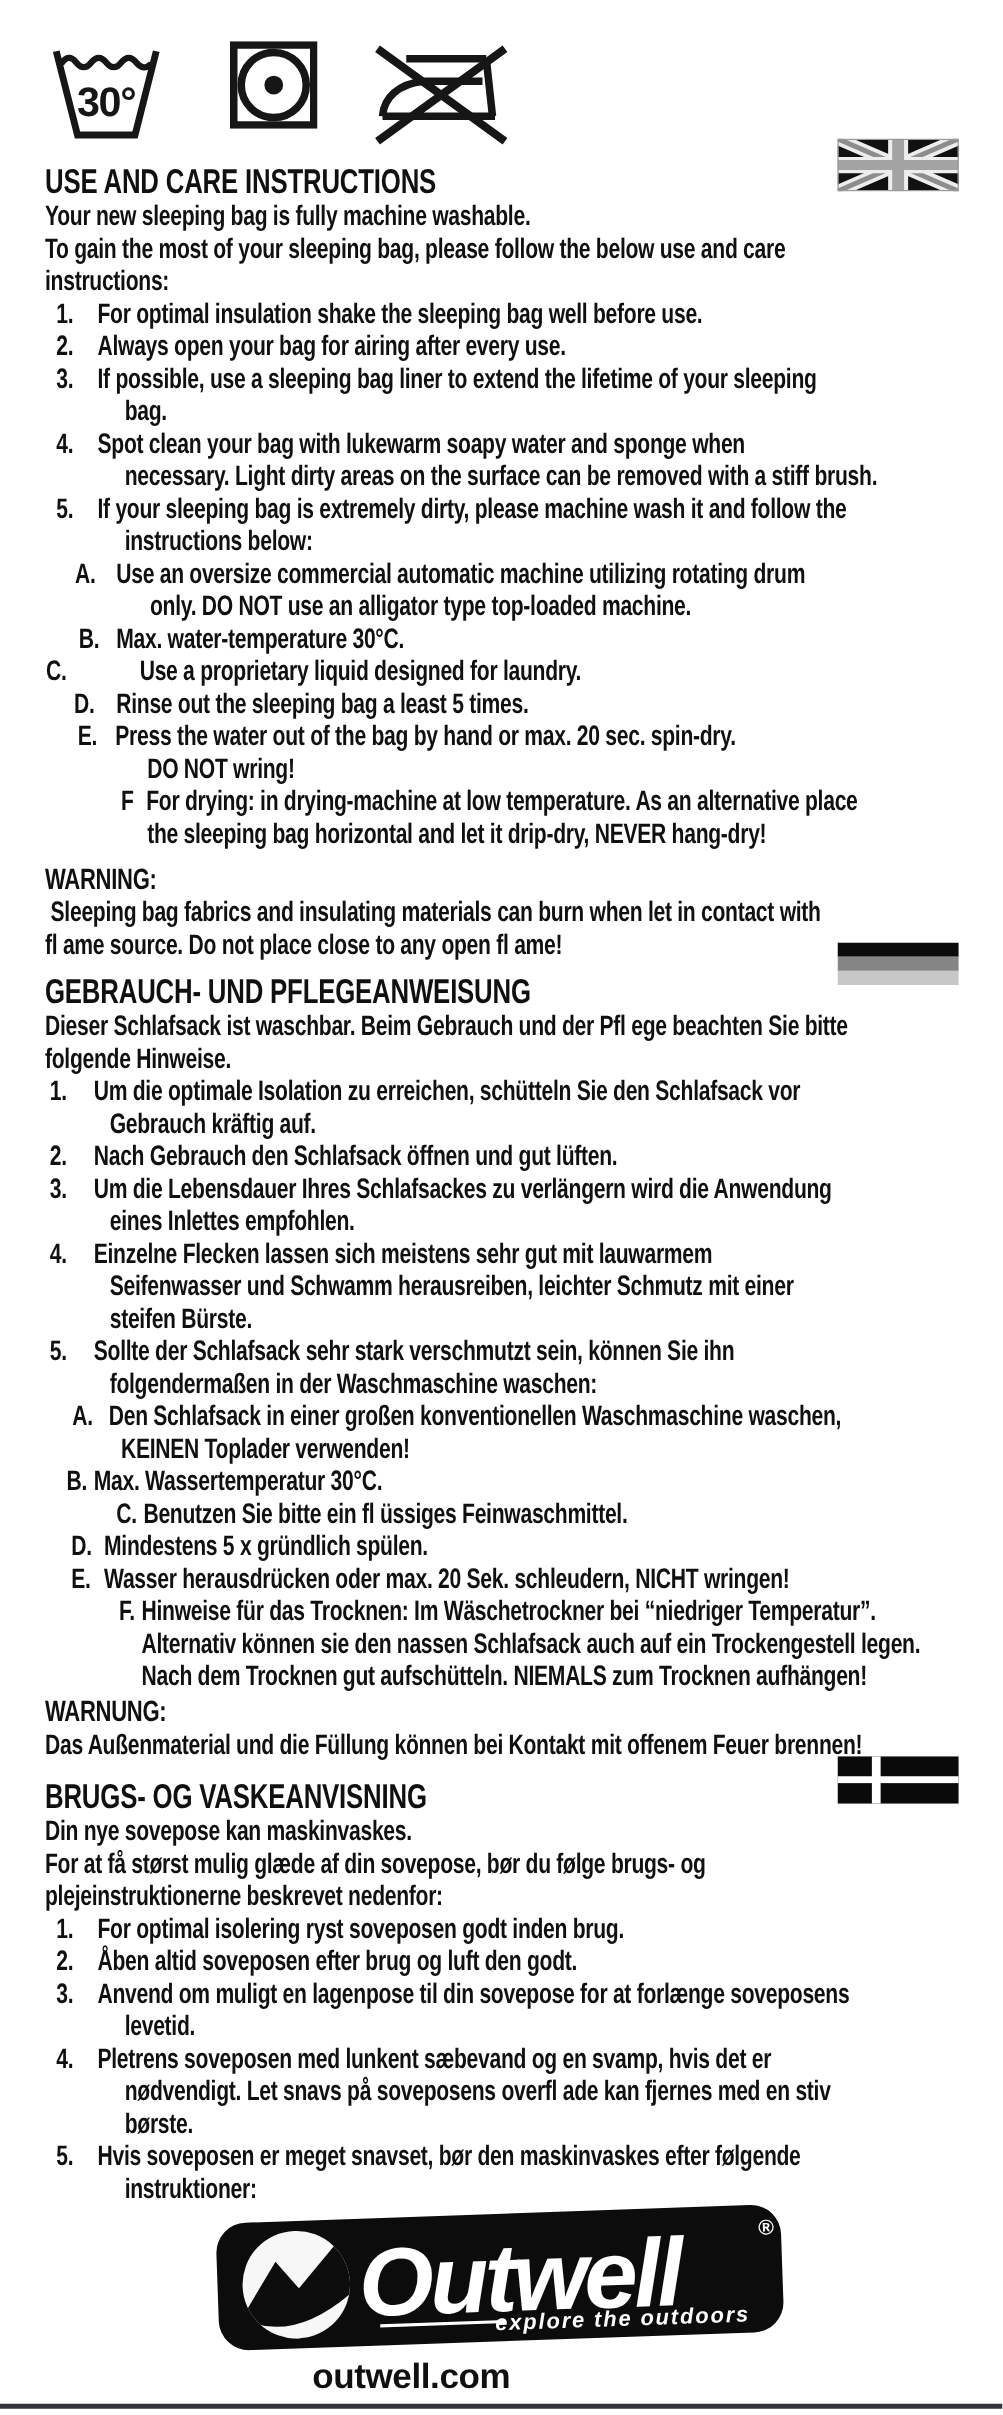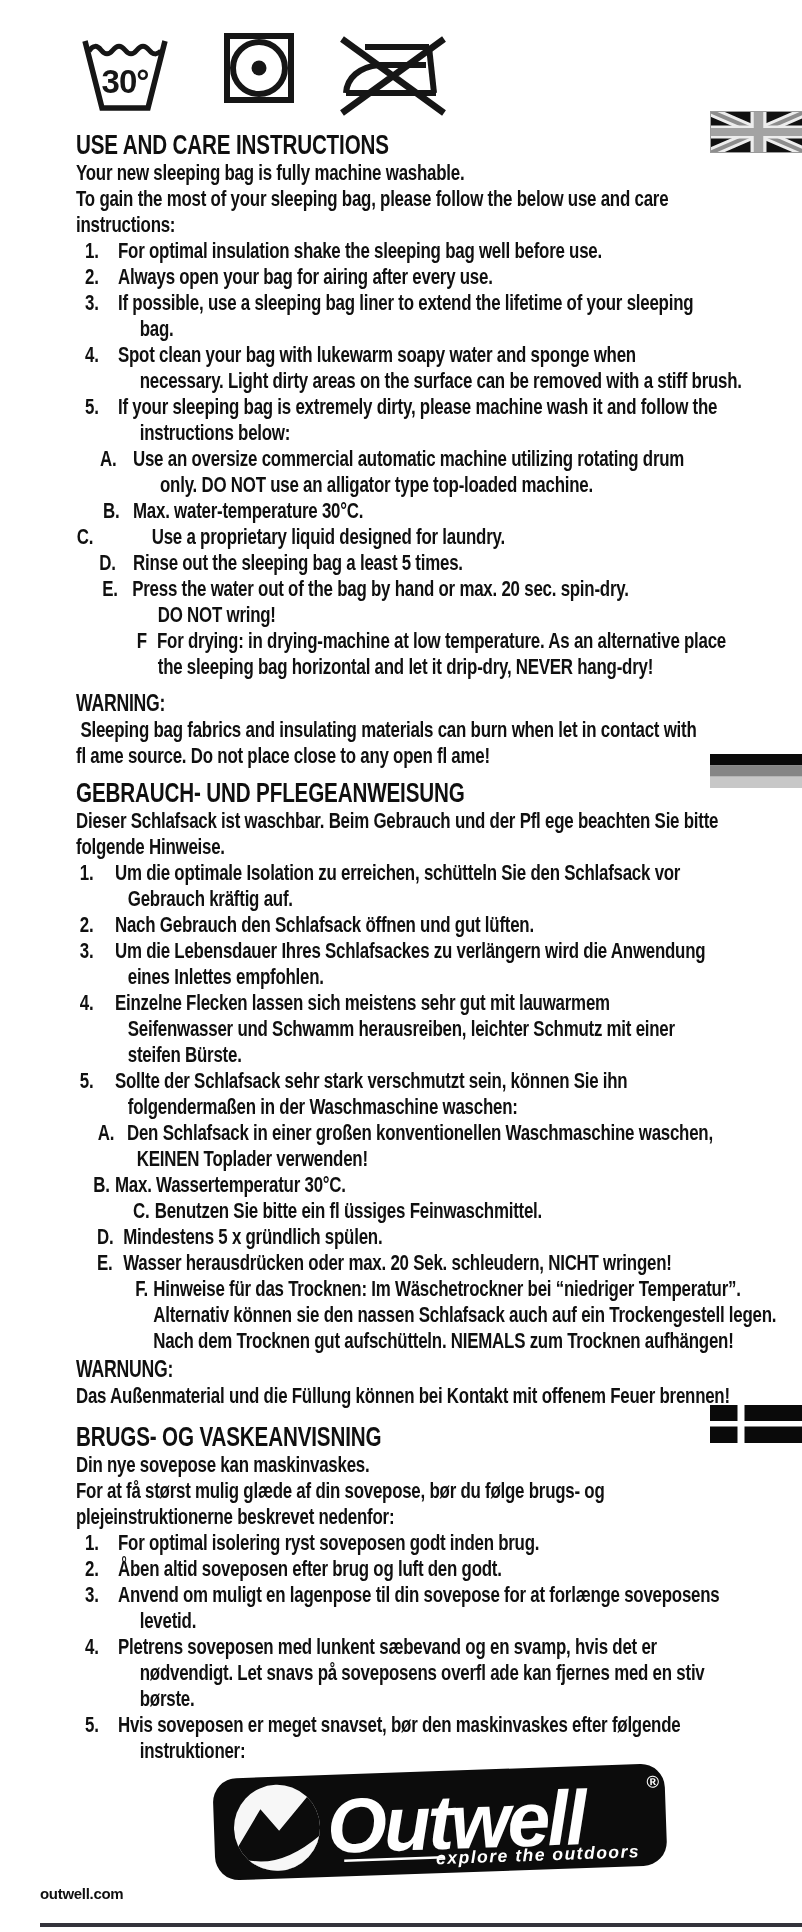--- a/index.html
+++ b/index.html
@@ -1,20 +1,20 @@
 <!DOCTYPE html>
 <html><head>
 <meta charset="utf-8">
 <style>
   html,body{margin:0;padding:0;}
   body{
     width:802px;height:1932px;background:#ffffff;overflow:hidden;position:relative;
     font-family:"Liberation Sans", sans-serif;font-weight:700;color:#101010;
   }
-  .page{position:absolute;inset:0;margin-left:40px;}
+  .page{position:absolute;inset:0;}
   .abs{position:absolute;}
   
   .condense{
     position:absolute;left:0;top:129px;width:1069px;
     transform:scaleX(0.75);transform-origin:0 0;
   }
   .ln{white-space:pre;line-height:26px;font-size:22.5px;letter-spacing:-0.3px;}
   .mk{display:inline-block;}
   .h {font-size:27.5px;line-height:31px;padding-left:48px;letter-spacing:-0.2px;}
   .h2{font-size:23.5px;line-height:27px;padding-left:48px;}
@@ -38,22 +38,22 @@
   .gc2{padding-left:129px;}
   .gb {padding-left:71px;}  .gb .mk{width:29px;}
   .gc {padding-left:124px;} .gc .mk{width:29px;}
   .gd {padding-left:76px;}  .gd .mk{width:35px;}
   .ge {padding-left:76px;}  .ge .mk{width:35px;}
   .gf {padding-left:127px;} .gf .mk{width:24px;}
   .gc3{padding-left:151px;}
   
   .g2{height:2px;} .g8{height:8px;} .g10{height:10px;} .g12{height:12px;}
   .website{
-    position:absolute;top:1885px;left:0;width:658px;text-align:left;
-    font-size:15px;letter-spacing:-0.3px;
+    position:absolute;top:1885px;left:0;width:658px;text-align:center;
+    font-size:28px;letter-spacing:-0.3px;
   }
   .rule{position:absolute;left:0;top:1923px;width:802px;height:4px;background:#33333b;}
   svg{display:block;}
 </style>
 </head>
 <body>
 
 <div class="page">
 
   <div class="abs" style="left:40px;top:30px;">

